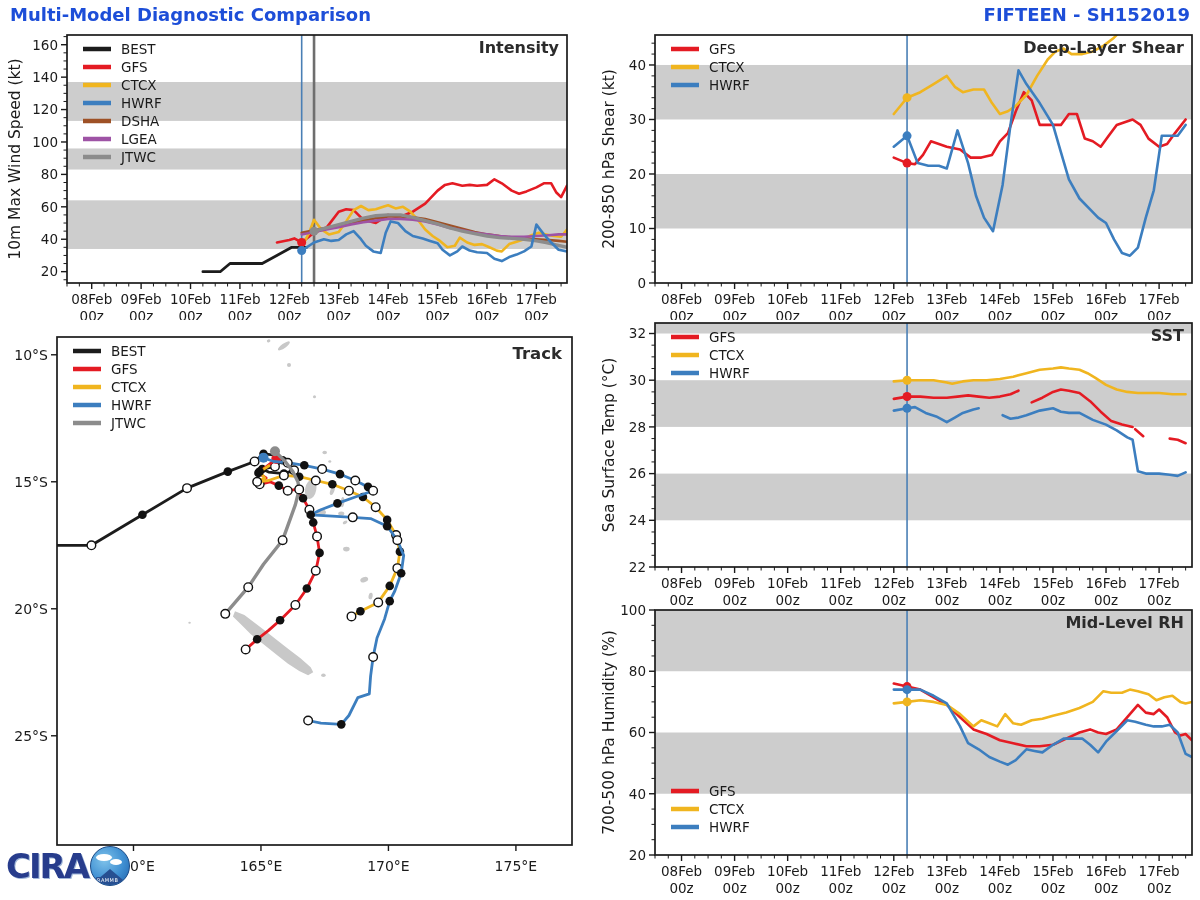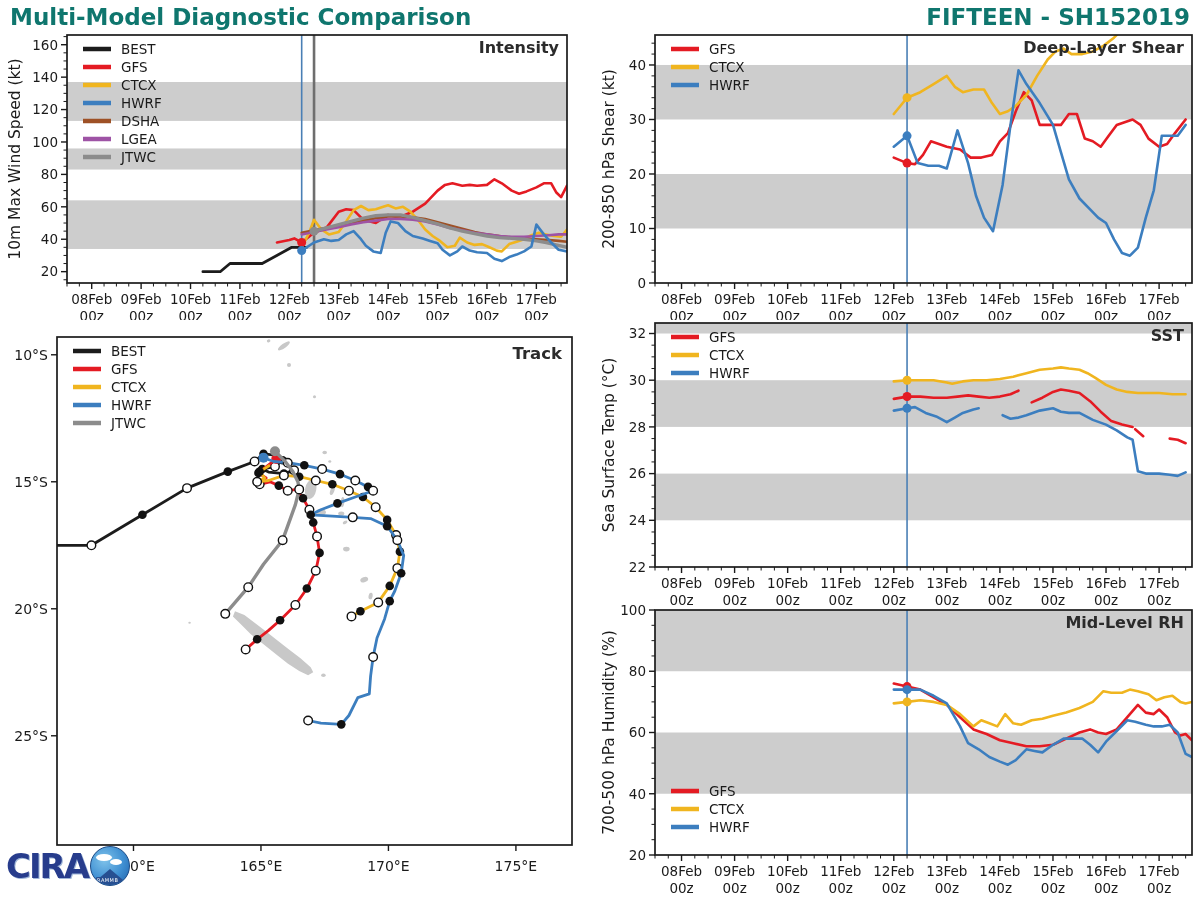--- a/index.html
+++ b/index.html
@@ -1,17 +1,17 @@
 <!DOCTYPE html>
 <html><head>
 <meta charset="utf-8">
 <style>
   html,body{margin:0;padding:0;background:#ffffff;}
   body{width:1200px;height:900px;position:relative;font-family:"DejaVu Sans","Liberation Sans",sans-serif;overflow:hidden;}
-  .main-title{position:absolute;font-weight:bold;font-size:23px;color:#0f766e;white-space:nowrap;}
+  .main-title{position:absolute;font-weight:bold;font-size:18px;color:#1d4ed8;white-space:nowrap;}
   #title-left{left:10px;top:4px;}
   #title-right{right:10px;top:4px;}
   .panel-svg{position:absolute;}
   #svg-intensity{left:0;top:28px;}
   #svg-shear{left:600px;top:28px;}
   #svg-track{left:0;top:320px;}
   #svg-sst{left:600px;top:318px;}
   #svg-rh{left:600px;top:604px;}
   #logo{position:absolute;left:6px;top:846px;display:flex;align-items:flex-start;gap:2px;}
   #logo .cira-text{font-weight:bold;font-size:34px;color:#273c8c;letter-spacing:-2px;font-family:"DejaVu Sans",sans-serif;text-shadow:1px 1px 0 #9fb6d8;}

